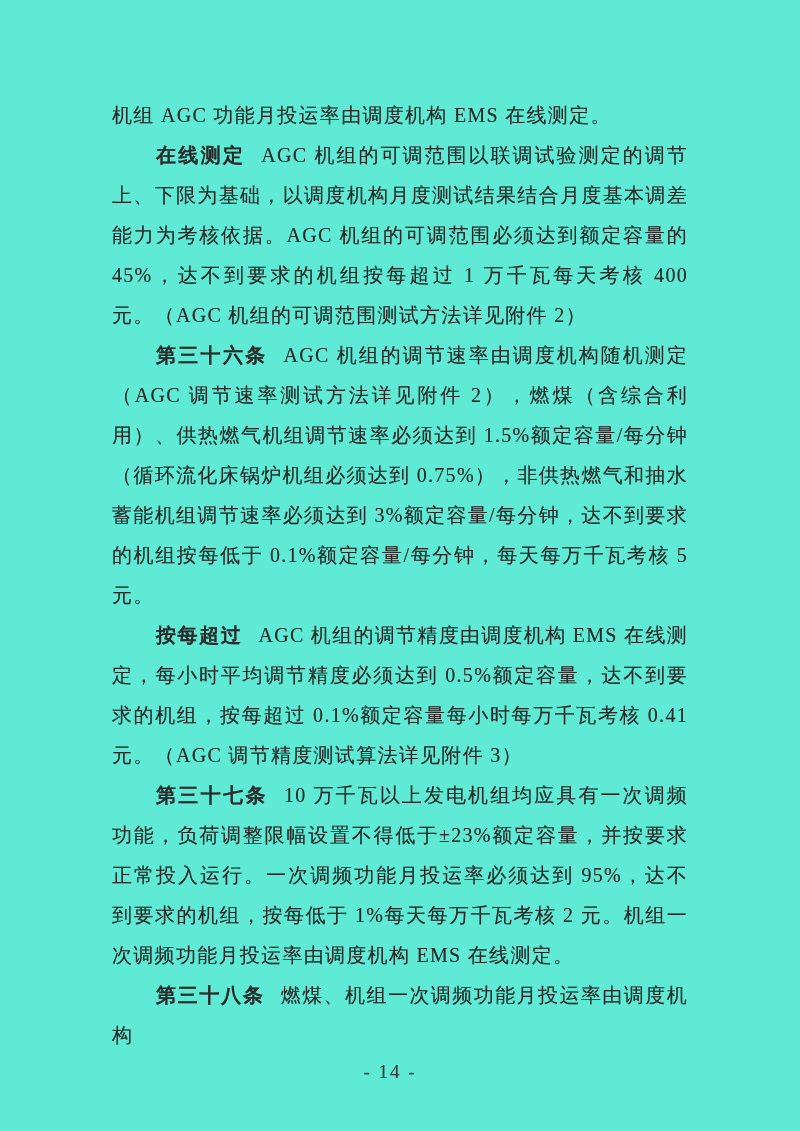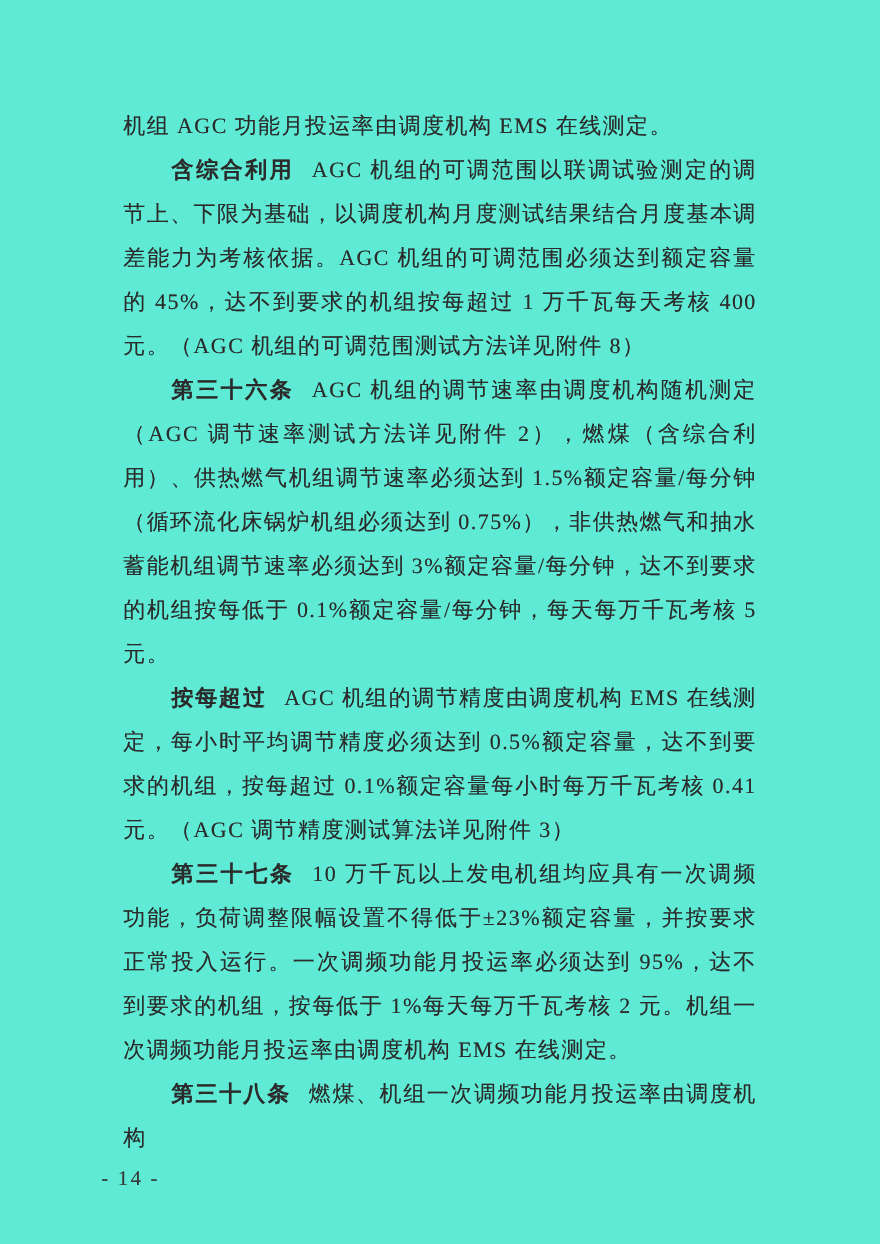--- a/index.html
+++ b/index.html
@@ -40,36 +40,37 @@
     font-family: "Liberation Sans", "DejaVu Sans", sans-serif;
     font-weight: 700;
     margin-right: 16px;
     letter-spacing: 1.6px;
   }
   .footer {
     position: absolute;
     top: 1057px;
     left: 92px;
     width: 596px;
+    text-align: center;
     font-size: 19px;
     line-height: 30px;
     letter-spacing: 2px;
     color: #3a3a3a;
     text-shadow: 0 0 0.6px rgba(40,40,40,0.4);
   }
 </style>
 </head>
 <body>
 
 <div class="page">
   <div class="text-block">
 
     <p class="para continuation"><span>机组 AGC 功能月投运率由调度机构 EMS 在线测定。</span></p>
 
-    <p class="para"><span class="term">含综合利用</span><span>AGC 机组的可调范围以联调试验测定的调节上、下限为基础，以调度机构月度测试结果结合月度基本调差能力为考核依据。AGC 机组的可调范围必须达到额定容量的 45%，达不到要求的机组按每超过 1 万千瓦每天考核 400 元。（AGC 机组的可调范围测试方法详见附件 8）</span></p>
+    <p class="para"><span class="term">在线测定</span><span>AGC 机组的可调范围以联调试验测定的调节上、下限为基础，以调度机构月度测试结果结合月度基本调差能力为考核依据。AGC 机组的可调范围必须达到额定容量的 45%，达不到要求的机组按每超过 1 万千瓦每天考核 400 元。（AGC 机组的可调范围测试方法详见附件 2）</span></p>
 
     <p class="para"><span class="term">第三十六条</span><span>AGC 机组的调节速率由调度机构随机测定（AGC 调节速率测试方法详见附件 2），燃煤（含综合利用）、供热燃气机组调节速率必须达到 1.5%额定容量/每分钟（循环流化床锅炉机组必须达到 0.75%），非供热燃气和抽水蓄能机组调节速率必须达到 3%额定容量/每分钟，达不到要求的机组按每低于 0.1%额定容量/每分钟，每天每万千瓦考核 5 元。</span></p>
 
     <p class="para"><span class="term">按每超过</span><span>AGC 机组的调节精度由调度机构 EMS 在线测定，每小时平均调节精度必须达到 0.5%额定容量，达不到要求的机组，按每超过 0.1%额定容量每小时每万千瓦考核 0.41 元。（AGC 调节精度测试算法详见附件 3）</span></p>
 
     <p class="para"><span class="term">第三十七条</span><span>10 万千瓦以上发电机组均应具有一次调频功能，负荷调整限幅设置不得低于±23%额定容量，并按要求正常投入运行。一次调频功能月投运率必须达到 95%，达不到要求的机组，按每低于 1%每天每万千瓦考核 2 元。机组一次调频功能月投运率由调度机构 EMS 在线测定。</span></p>
 
     <p class="para"><span class="term">第三十八条</span><span>燃煤、机组一次调频功能月投运率由调度机构</span></p>
 
   </div>

